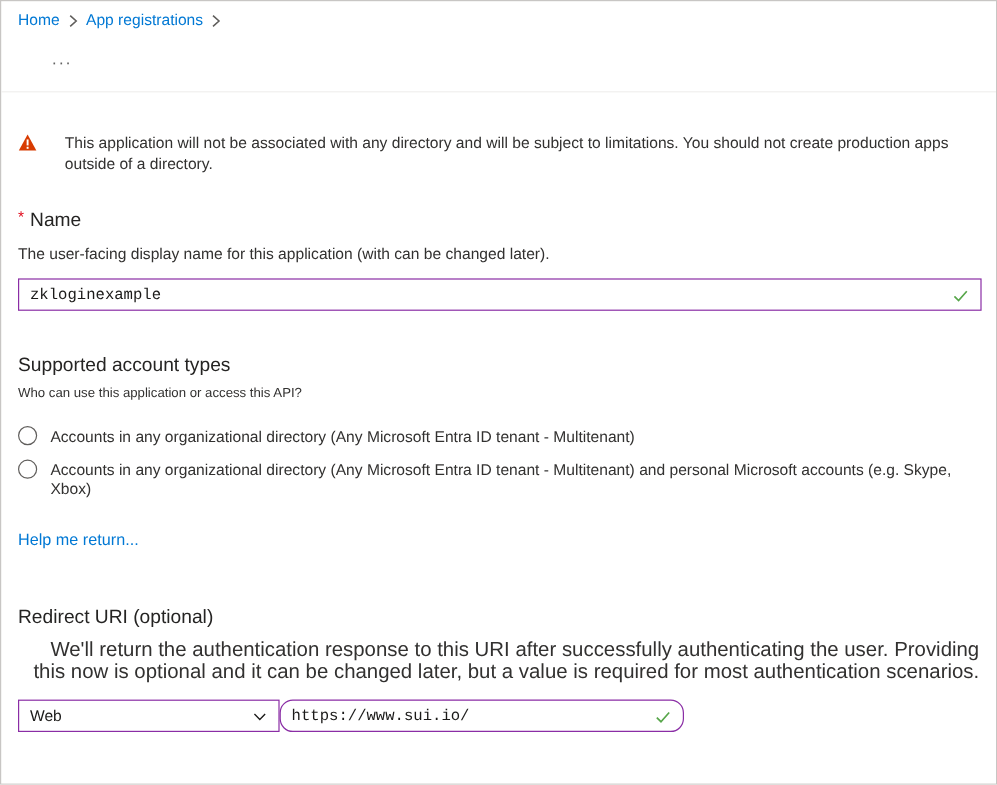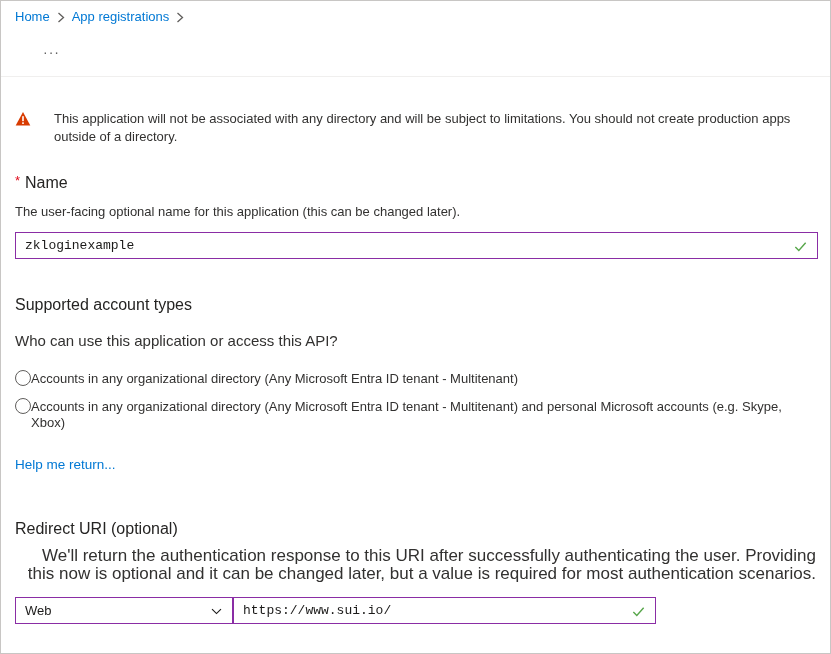--- a/index.html
+++ b/index.html
@@ -38,24 +38,24 @@
     border: 1px solid #8a2da5; background: #fff; display: flex; align-items: center;
   }
   .textbox input {
     border: 0; outline: 0; width: 100%; height: 100%;
     padding: 0 30px 0 9px; font-size: 13px; color: #1b1a19;
     font-family: Liberation Mono, monospace; background: transparent;
   }
   .check-icon { position: absolute; right: 9px; top: 6px; }
   
   .section-heading { margin-top: 37px; font-size: 16px; color: #252423; height: 20px; }
-  .section-question { margin-top: 16px; font-size: 15px; }
+  .section-question { margin-top: 6px; font-size: 11px; }
   
   .radio-group { margin-top: 21px; }
-  .radio-row { display: flex; margin-top: 11px; cursor: pointer; align-items: flex-start; }
+  .radio-row { display: flex; gap: 11px; margin-top: 11px; cursor: pointer; align-items: flex-start; }
   .radio-row:first-child { margin-top: 0; }
   .radio {
     flex: 0 0 16px; width: 16px; height: 16px; border-radius: 50%;
     border: 1px solid #605e5c; background: #fff; position: relative; margin-top: 0px;
   }
   .radio.selected { border-color: #0078d4; }
   .radio.selected::after {
     content: ""; position: absolute; left: 3px; top: 3px;
     width: 8px; height: 8px; border-radius: 50%; background: #0078d4;
   }
@@ -65,21 +65,21 @@
   
   .redirect-heading { margin-top: 47px; font-size: 16px; color: #252423; height: 20px; }
   .redirect-desc { margin-top: 7px; font-size: 17px; line-height: 18px; max-width: 803px; text-align: right; }
   .uri-row { display: flex; margin-top: 14px; }
   .combobox {
     position: relative; width: 218px; height: 27px; border: 1px solid #8a2da5;
     display: flex; align-items: center; padding: 0 28px 0 9px; font-size: 13px;
     color: #1b1a19; cursor: pointer; background: #fff;
   }
   .combobox .chevron { position: absolute; right: 9px; top: 7px; }
-  .uri-box { width: 423px; margin-top: 0; }
+  .uri-box { width: 337px; margin-top: 0; border-radius: 11px; }
 </style>
 </head>
 <body>
 
 <div class="screen">
 
   
   <div class="breadcrumb">
     <a class="crumb">Home</a>
     <span class="crumb-sep">
@@ -111,21 +111,21 @@
         <rect x="7.2" y="11.3" width="1.6" height="1.7" fill="#ffffff"></rect>
       </svg>
     </span>
     <p class="warning-text">This application will not be associated with any directory and will be subject to limitations. You should not create production apps outside of a directory.</p>
   </div>
 
   
   <div class="field-label">
     <span class="required-star">*</span><span>Name</span>
   </div>
-  <p class="field-desc">The user-facing optional name for this application (this can be changed later).</p>
+  <p class="field-desc">The user-facing display name for this application (with can be changed later).</p>
   <div class="textbox">
     <input type="text" value="zkloginexample" style="">
     <span class="check-icon">
       <svg width="15" height="15" viewBox="0 0 16 16">
           <path d="M2.5 8.6 L6.2 12.2 L13.5 4" stroke="#57a64a" stroke-width="1.5" fill="none"></path>
         </svg>
     </span>
   </div>
 
   

